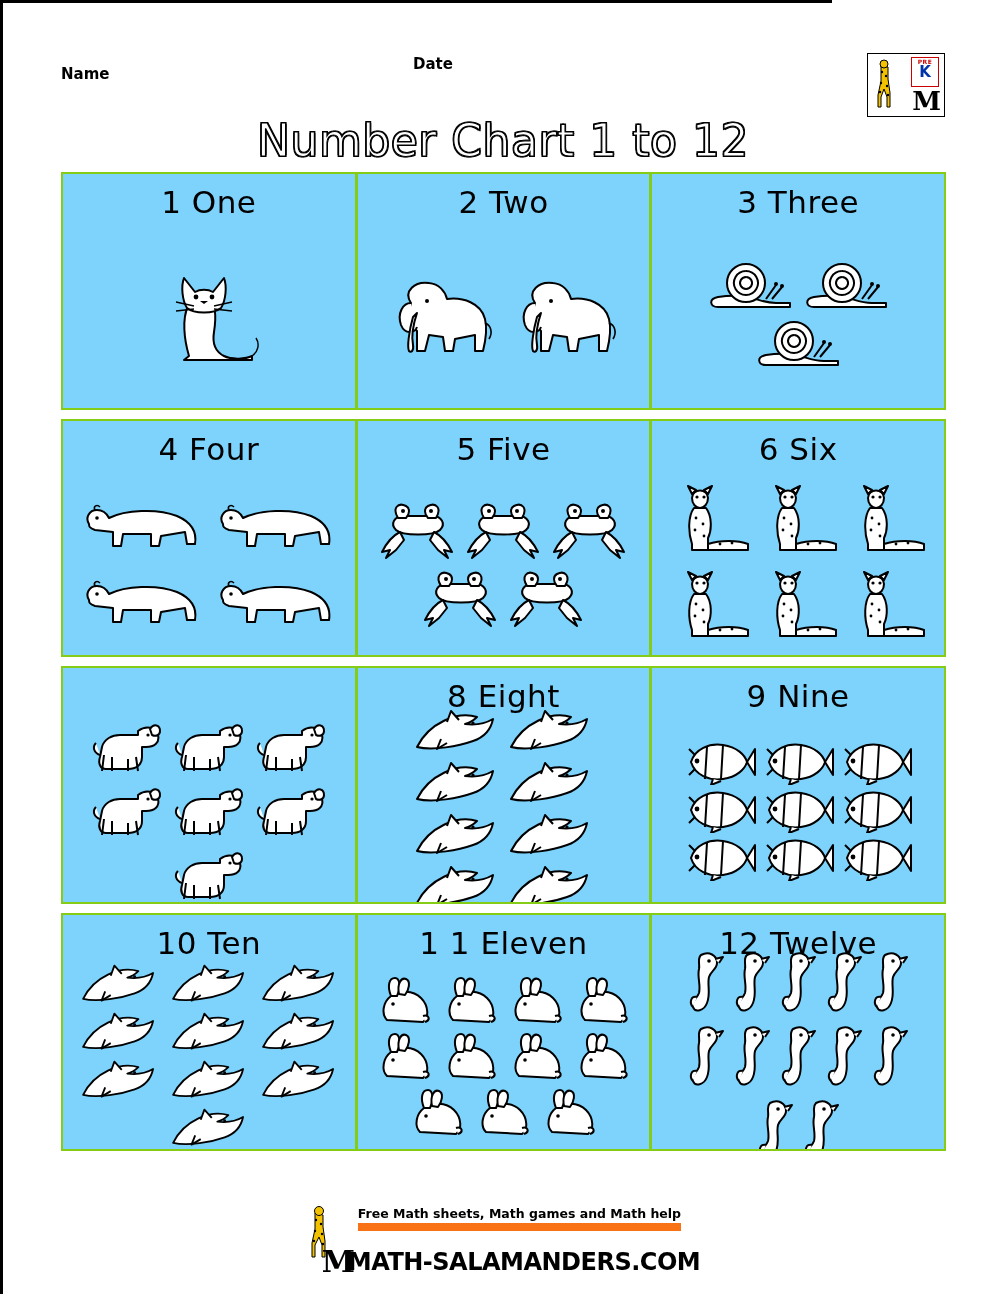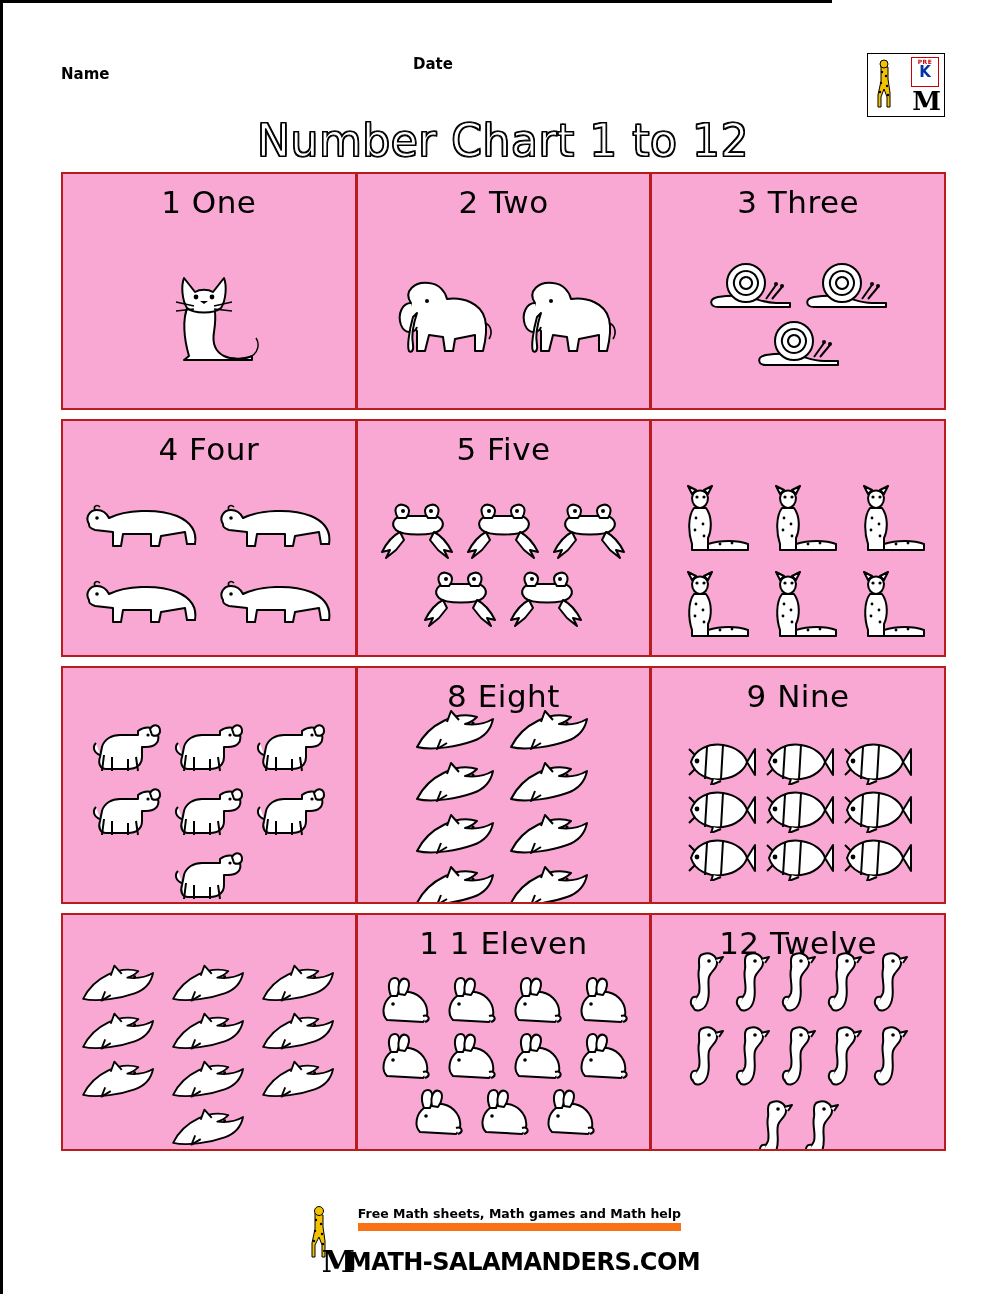--- a/index.html
+++ b/index.html
@@ -123,25 +123,25 @@
     top: 169px;
     left: 59px;
     width: 884px;
     display: grid;
     grid-template-columns: repeat(3, 1fr);
     grid-auto-rows: 238px;
     row-gap: 9px;
     column-gap: 0px;
   }
   .cell {
-    border: 2px solid #b91c1c;
+    border: 2px solid #84cc16;
     box-sizing: border-box;
     position: relative;
     overflow: hidden;
-    background: #f9a8d4;
+    background: #7dd3fc;
     margin-left: -1px;
   }
   .cell-label {
     text-align: center;
     font-size: 31px;
     font-family: "DejaVu Sans", sans-serif;
     margin-top: 10px;
     letter-spacing: 0.5px;
     white-space: nowrap;
   }
@@ -463,20 +463,21 @@
           </g>
           <g fill="#000">
               <circle cx="27" cy="15" r="2"></circle>
               <circle cx="55" cy="15" r="2"></circle>
             </g>
         </svg>
       </div>
     </div>
 
     <div class="cell">
+      <div class="cell-label">6 Six</div>
       <div class="icons">
         <svg width="84" height="84" viewBox="0 0 84 84">
           <g fill="#fff" stroke="#000" stroke-width="2" stroke-linejoin="round">
             <path d="M24 20 C24 10 40 10 40 20 C40 26 36 30 32 30 C28 30 24 26 24 20 Z"></path>
             <path d="M24 16 L20 8 L28 12 Z M40 16 L44 8 L36 12 Z"></path>
             <path d="M26 30 C20 38 20 54 24 66 L24 72 L40 72 L40 60 C44 52 44 38 38 30 Z"></path>
             <path d="M40 66 C52 62 70 62 80 66 L80 72 L40 72 Z"></path>
           </g>
           <g fill="#000">
             <circle cx="29" cy="19" r="1.6"></circle>
@@ -858,20 +859,21 @@
             <path d="M12 16 L6 10 M12 30 L6 36"></path>
           </g>
           <g fill="#000">
               <circle cx="14" cy="22" r="2.4"></circle>
             </g>
         </svg>
       </div>
     </div>
 
     <div class="cell">
+      <div class="cell-label">10 Ten</div>
       <div class="icons">
         <svg width="86" height="46" viewBox="0 0 90 50">
           <g fill="#fff" stroke="#000" stroke-width="2" stroke-linejoin="round">
             <path d="M6 40 C18 16 46 4 66 10 C62 14 58 16 54 17 C62 18 72 18 82 12 C80 22 74 30 62 34 C48 39 22 44 6 40 Z"></path>
             <path d="M36 15 L40 4 L48 13"></path>
               <path d="M30 32 L26 42 L36 36"></path>
           </g>
           <g fill="#000">
               <circle cx="62" cy="16" r="1.6"></circle>
             </g>

